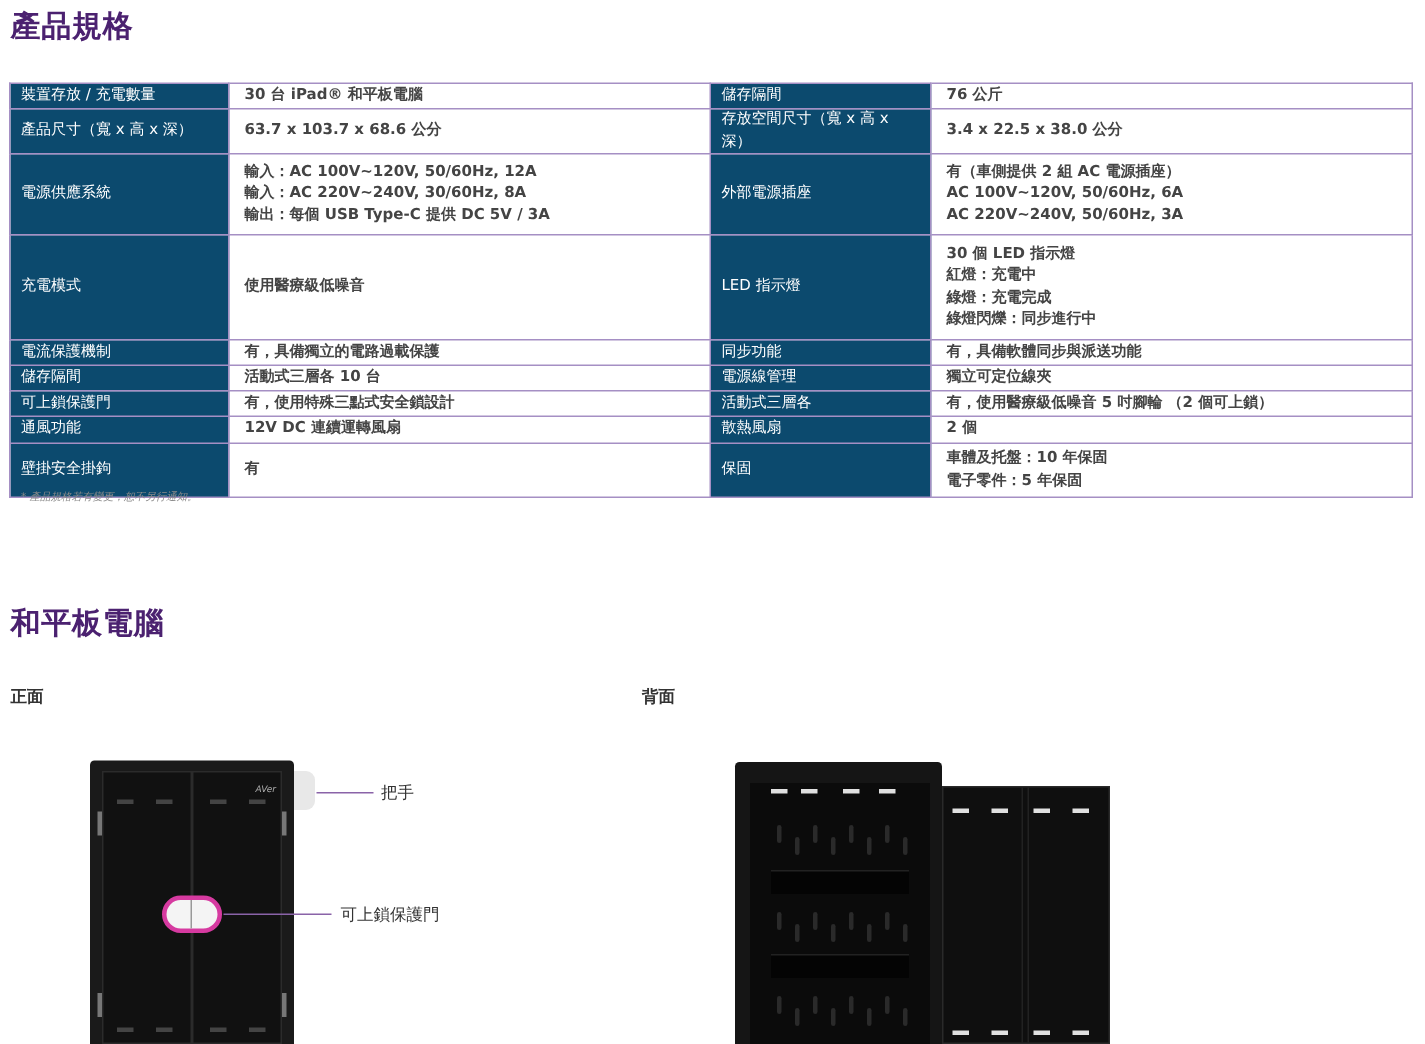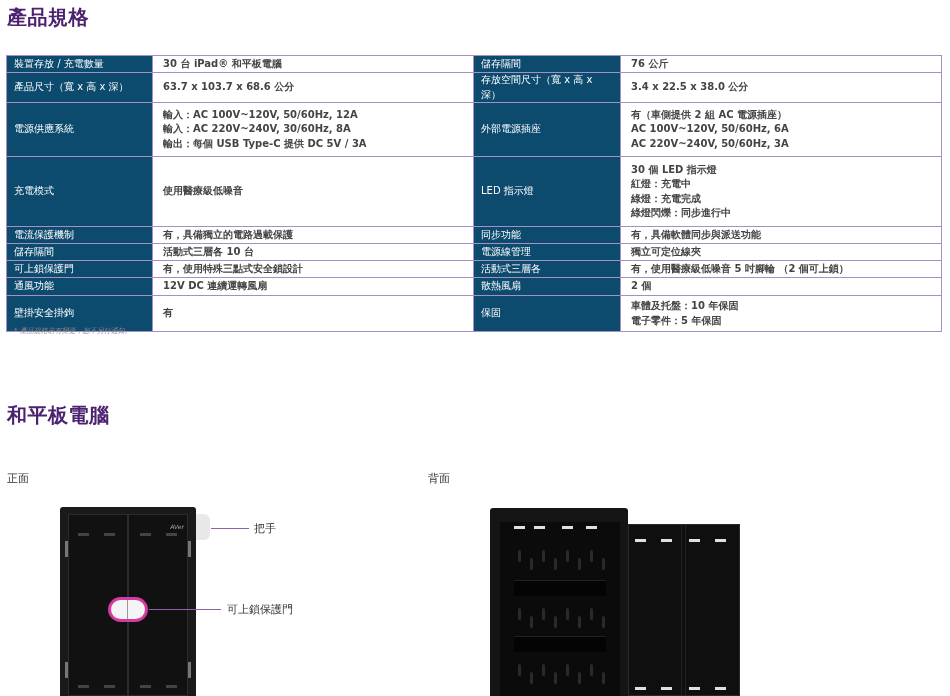--- a/index.html
+++ b/index.html
@@ -15,21 +15,21 @@
   table.spec td.val { background: #ffffff; color: #444; }
   table.spec tr.h17 td { height: 17px; }
   table.spec tr.h18 td { height: 18px; }
   table.spec tr.h54 td { height: 54px; }
   table.spec tr.h70 td { height: 70px; }
   table.spec tr.h36 td { height: 36px; }
   .line { display: block; white-space: nowrap; }
 
   .footnote { position: absolute; left: 14px; top: 326px; font-size: 7px; font-style: italic; color: #8a8a8a; }
 
-  .sub { position: absolute; top: 471px; font-size: 11px; font-weight: normal; color: #333; }
+  .sub { position: absolute; top: 457px; font-size: 11px; font-weight: bold; color: #333; }
   #front-label { left: 7px; }
   #back-label { left: 428px; }
 
   
   .cab-front { position: absolute; left: 60px; top: 507px; width: 136px; height: 189px; background: #1a1a1a; border-radius: 3px 3px 0 0; }
   .cab-front .door { position: absolute; top: 7px; bottom: 0; width: 60px; background: #111; border: 1px solid #2b2b2b; }
   .cab-front .door.l { left: 8px; }
   .cab-front .door.r { left: 68px; }
   .vent { position: absolute; height: 3px; width: 11px; background: #444; }
   .hinge { position: absolute; width: 3px; height: 16px; background: #777; }

